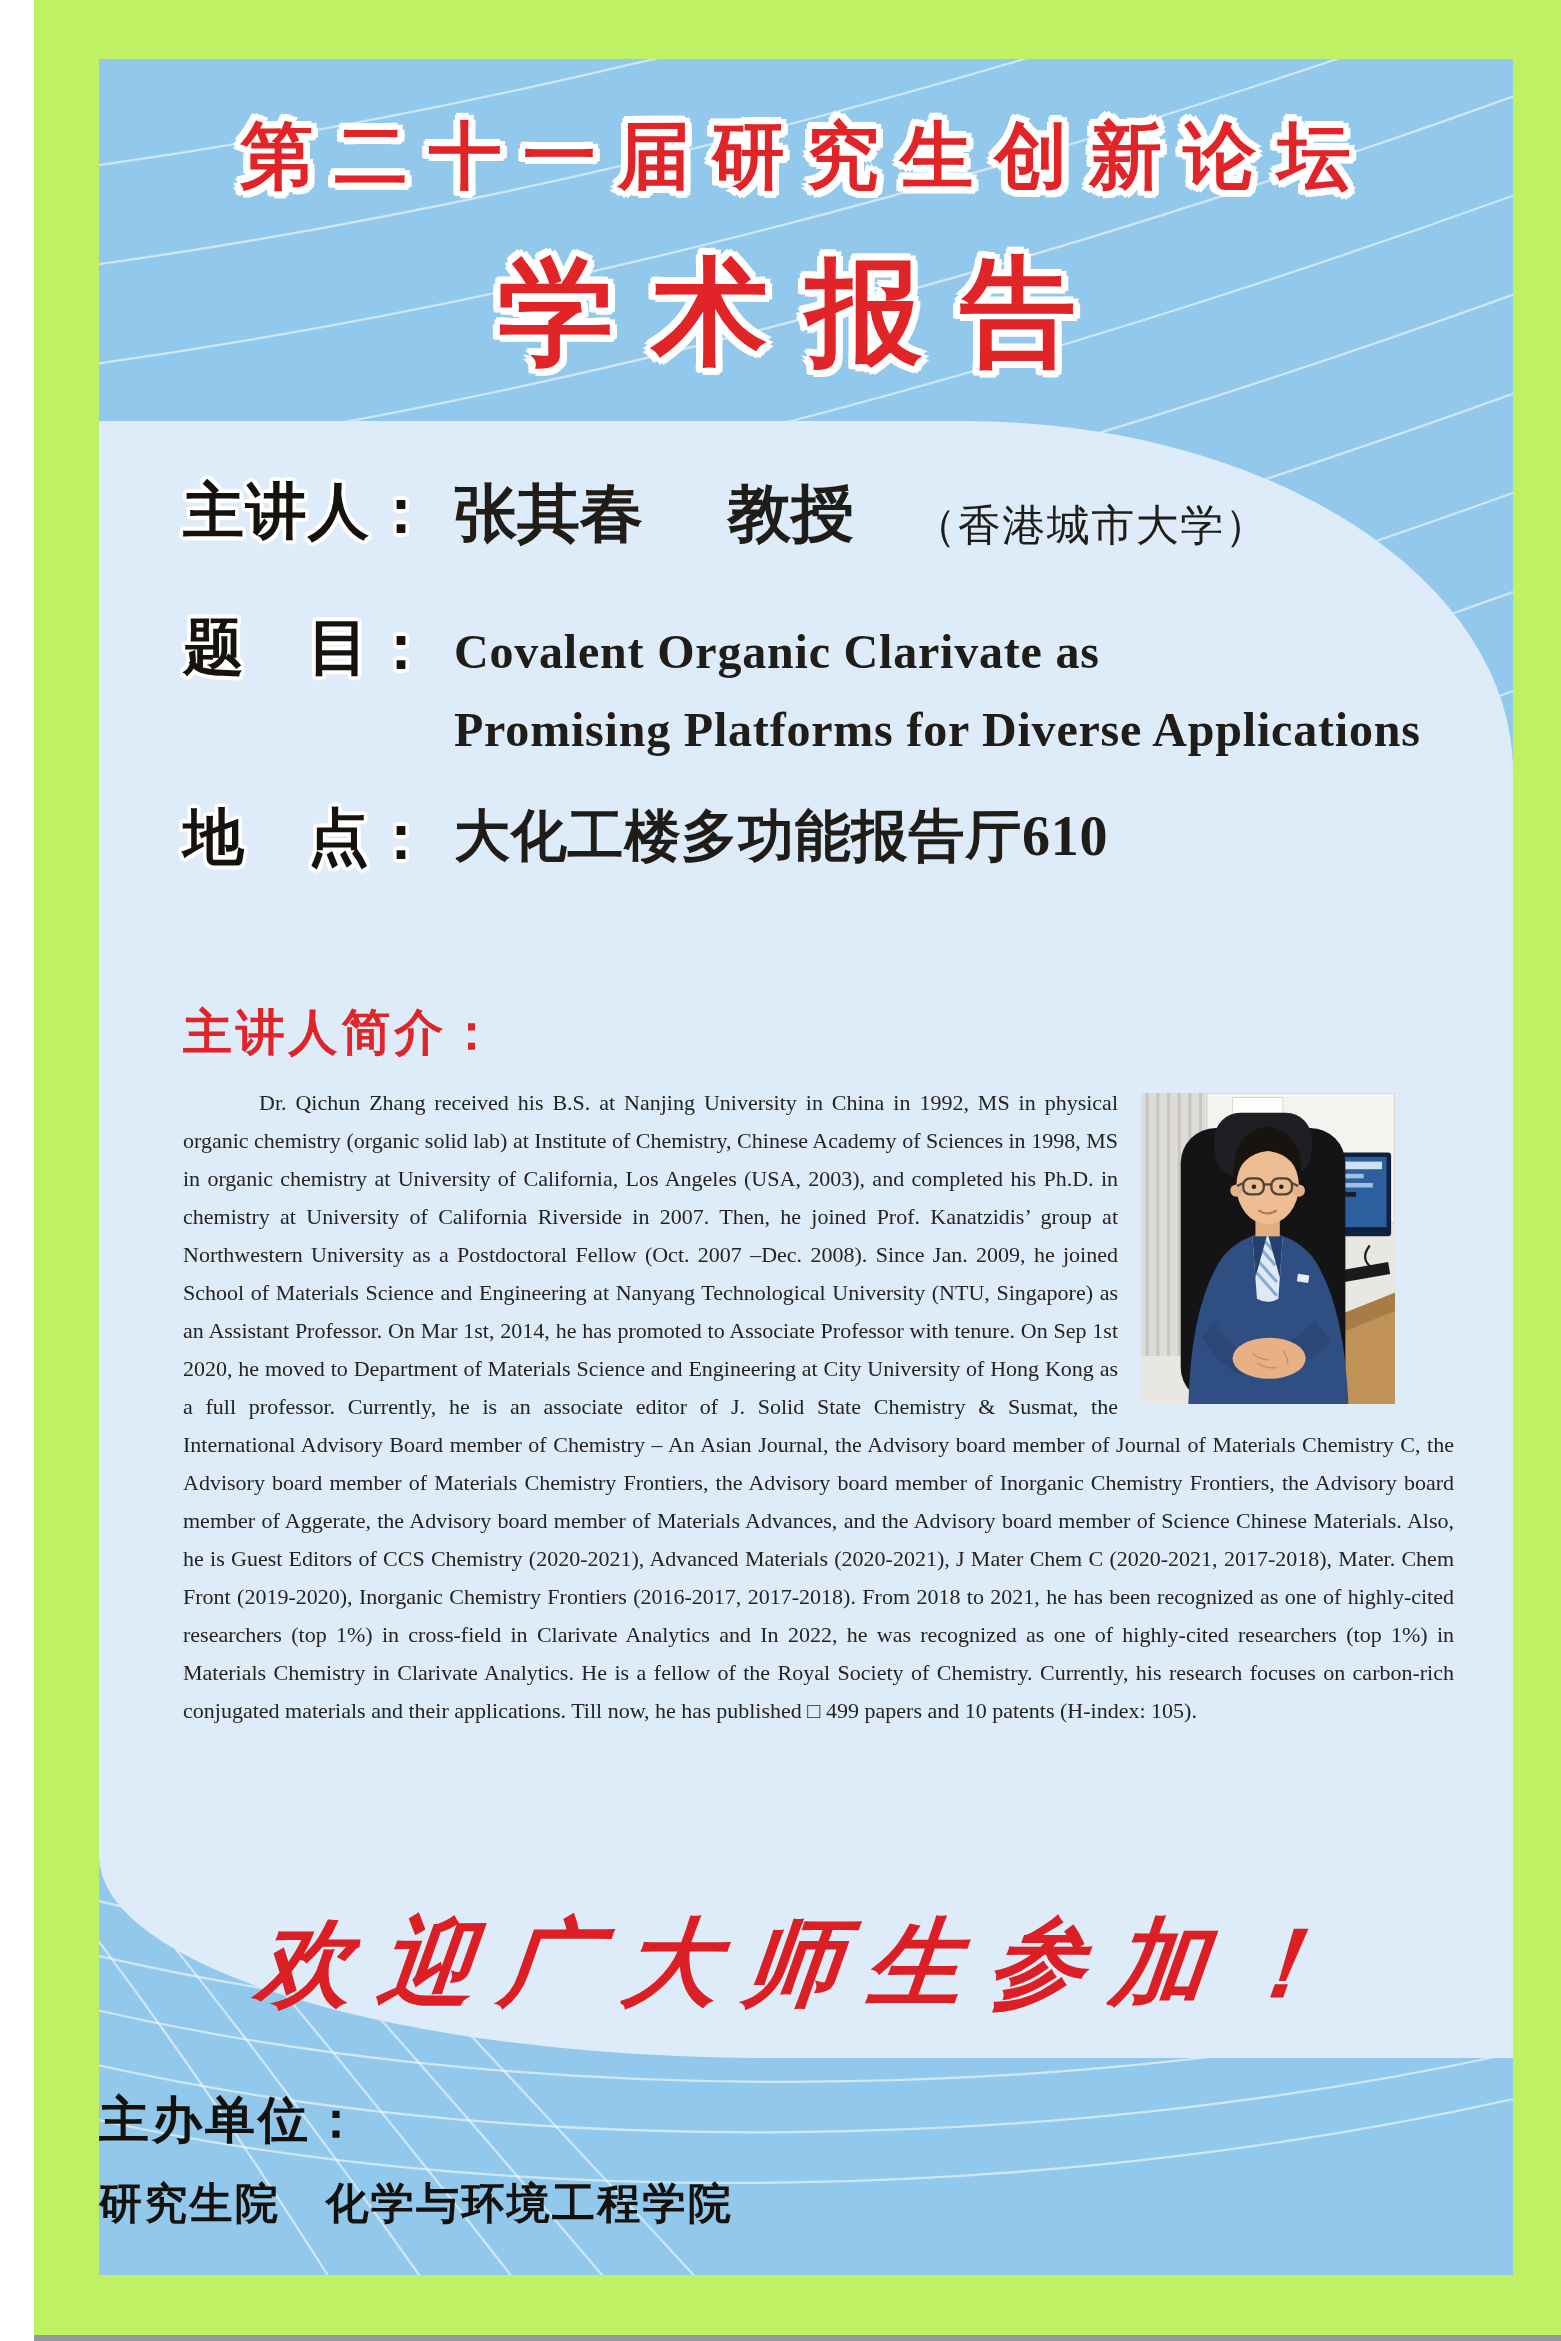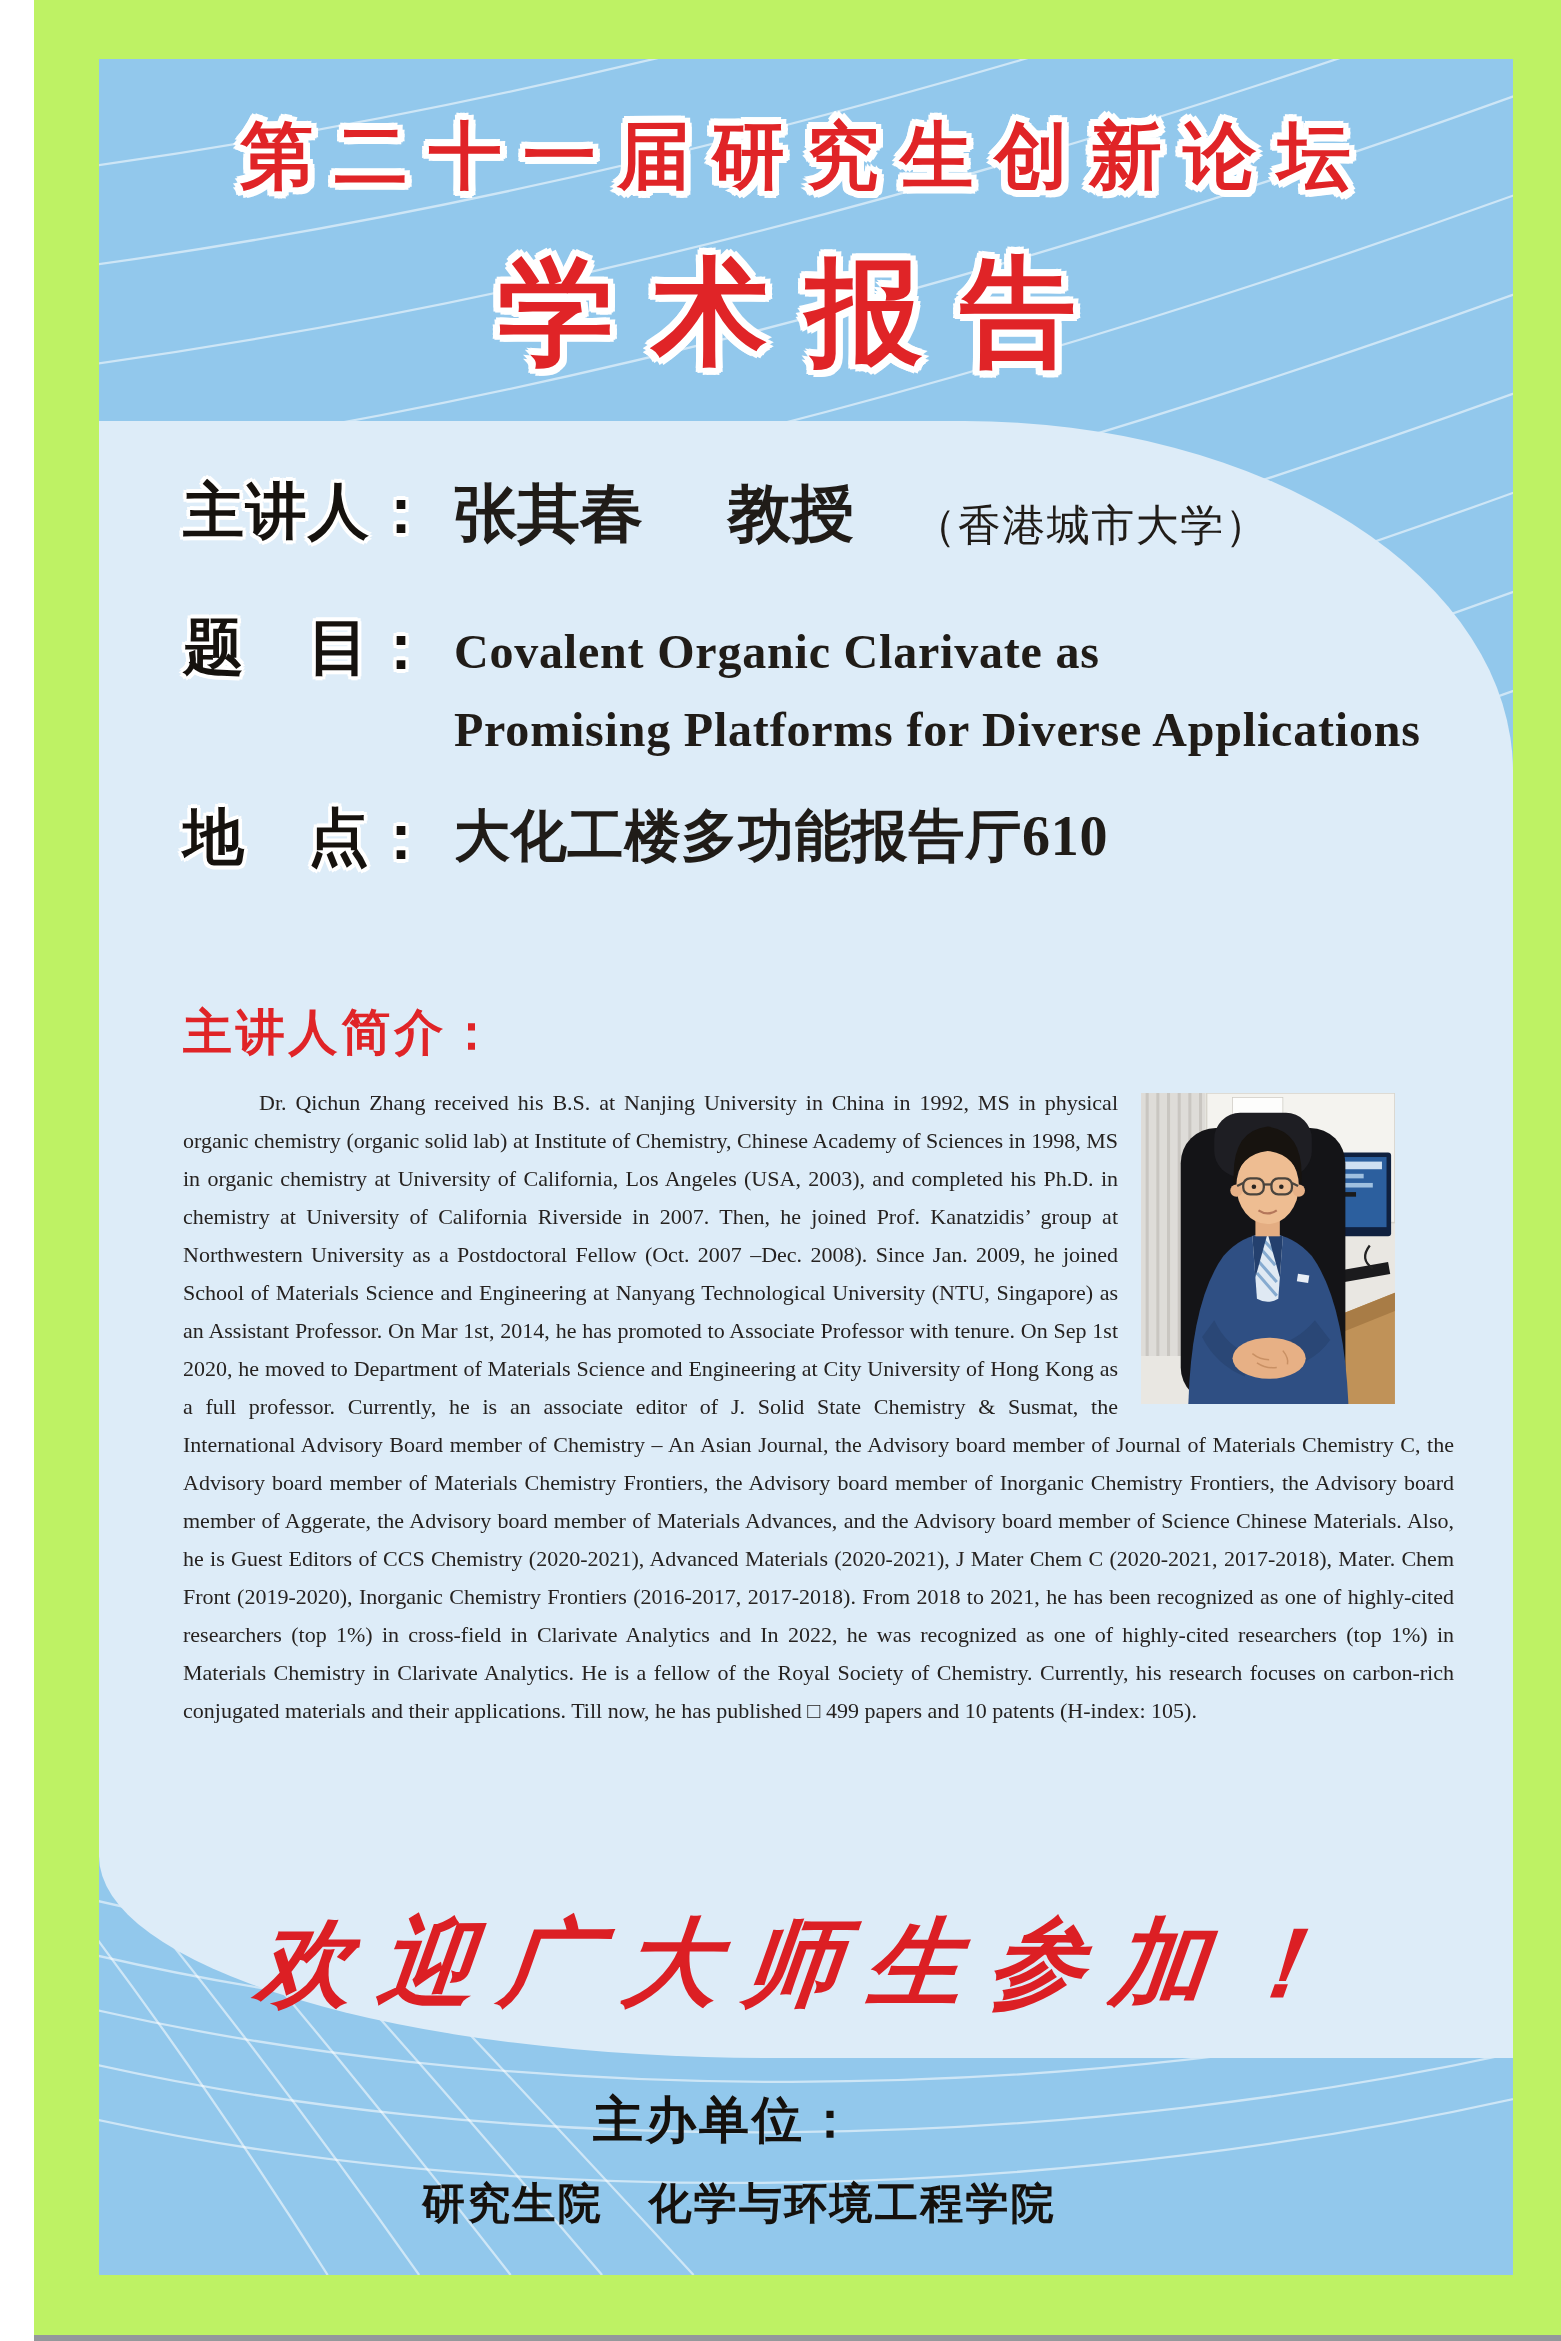--- a/index.html
+++ b/index.html
@@ -54,22 +54,22 @@
   .bio p{margin:0;font-size:22px;line-height:38px;text-align:justify;text-indent:76px;}
   .photo{float:right;width:254px;height:311px;margin:9.1px 59px 21.3px 23px;background:#e9e7e2;}
   .photo svg{display:block;width:100%;height:100%;}
 
   
   .welcome{position:absolute;left:65px;top:1900px;width:1414px;text-align:center;
     font-size:96px;font-weight:900;font-style:italic;letter-spacing:26px;color:#dc1f24;
     transform:skewX(-6deg);white-space:nowrap;}
 
   
-  .footer{position:absolute;left:65px;top:2087px;width:1344px;text-align:center;
-    padding-right:0;box-sizing:border-box;color:#15110d;padding-left:12px;}
+  .footer{position:absolute;left:65px;top:2087px;width:1344px;text-align:left;
+    padding-right:0;box-sizing:border-box;color:#15110d;}
   .organizer-label{display:block;font-size:50px;font-weight:900;letter-spacing:3px;margin-right:103px;margin-bottom:21.3px;}
   .organizer-value{display:block;font-size:43px;font-weight:700;letter-spacing:2.3px;margin-right:76px;}
 </style>
 </head>
 <body>
 
 <div class="poster">
 
   <div class="blue-bg">
     <svg class="decor" viewBox="0 0 1855 2907" preserveAspectRatio="none">

